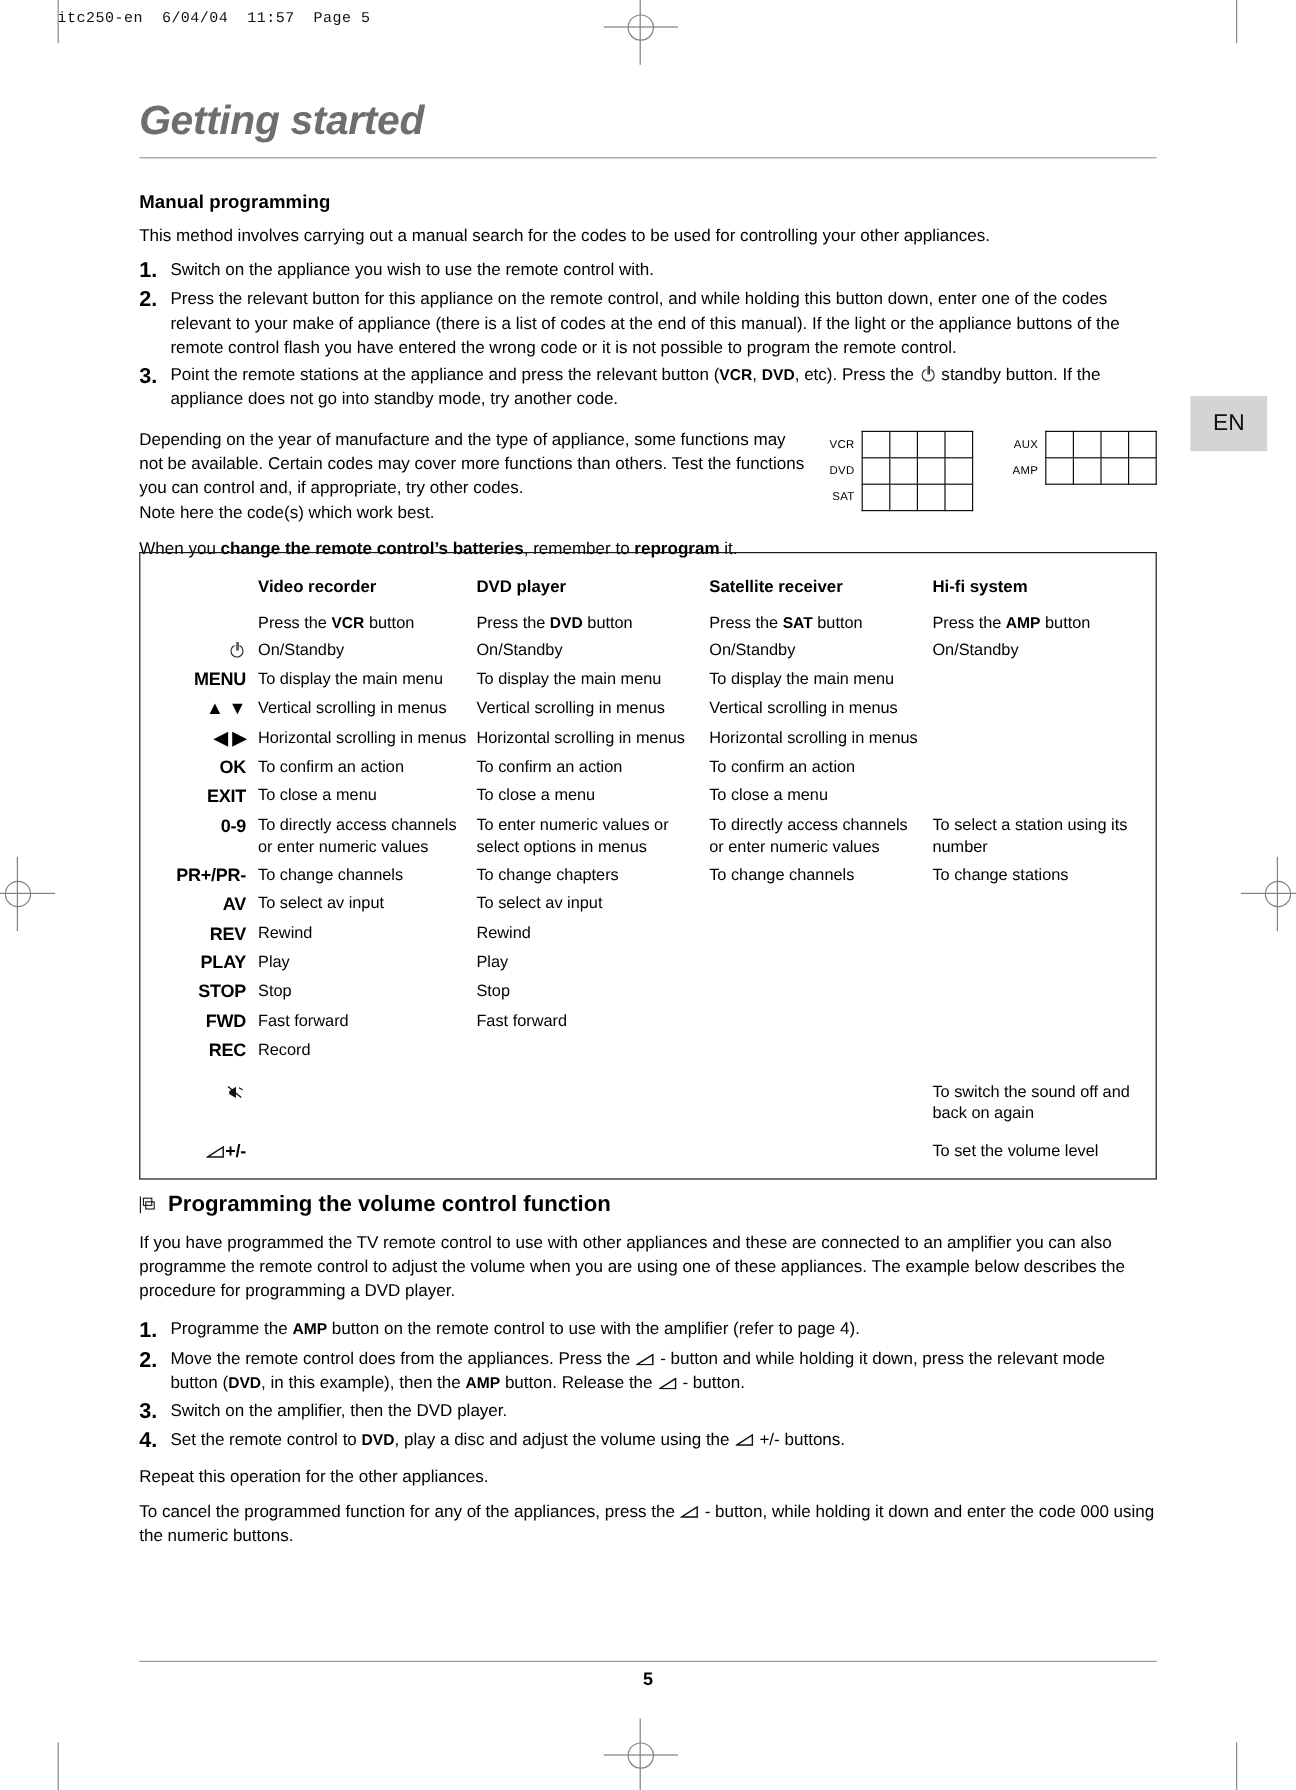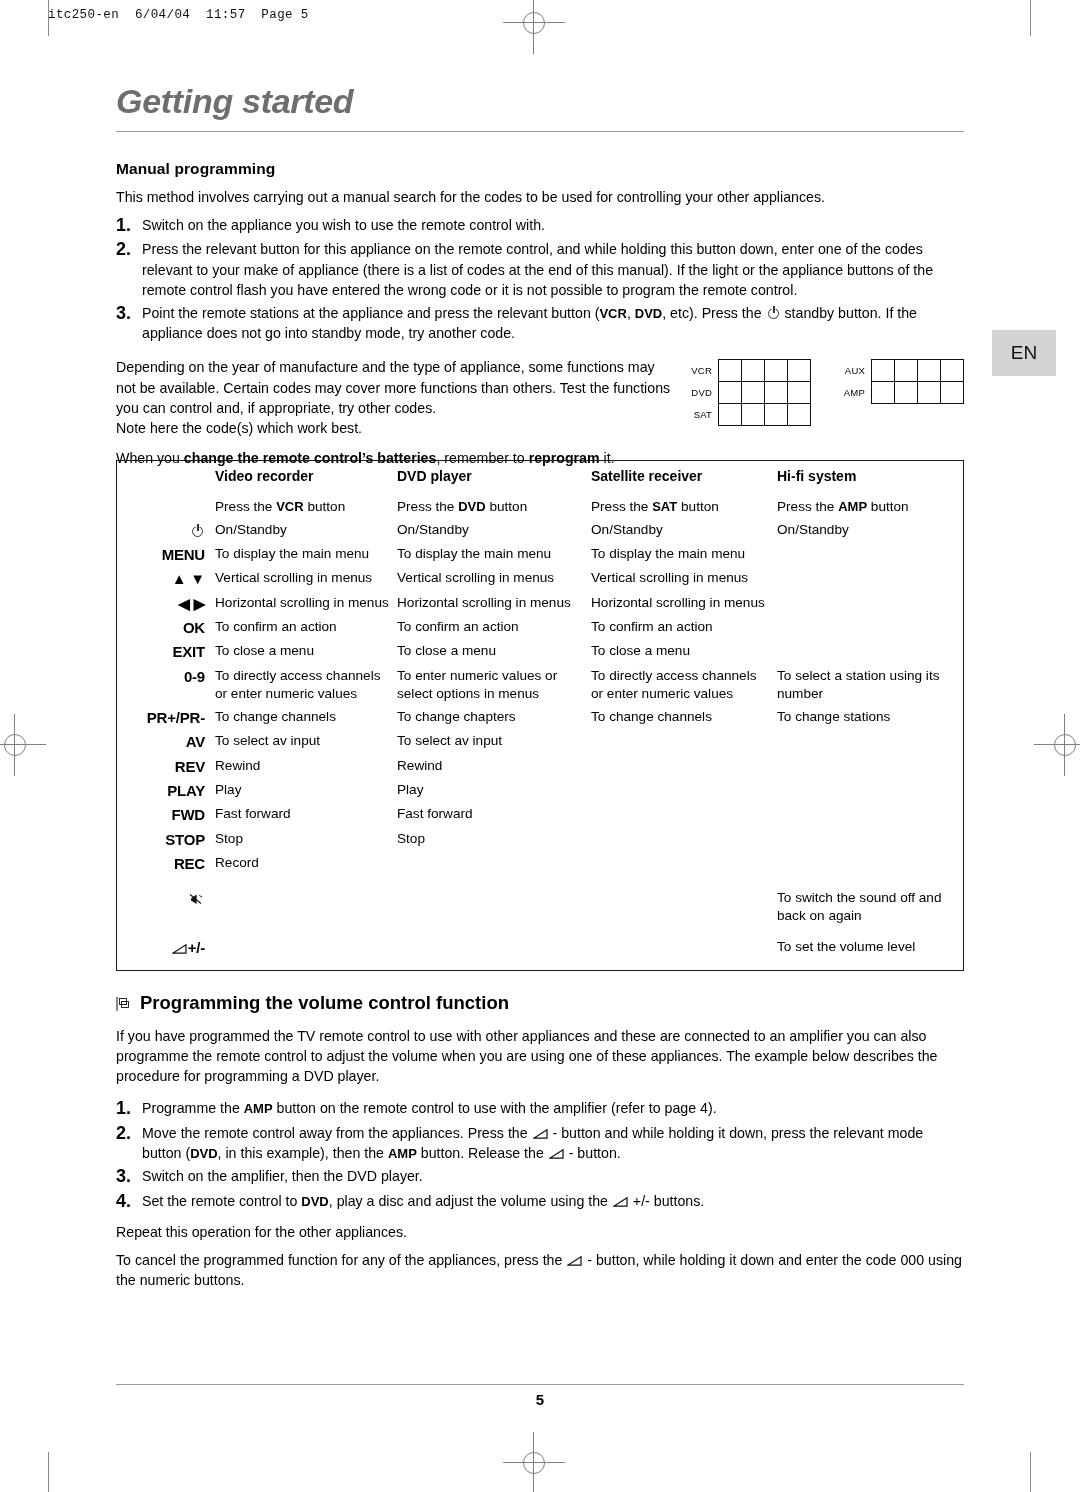--- a/index.html
+++ b/index.html
@@ -215,21 +215,21 @@
     height: 22px;
     border: 1.4px solid #111;
   }
 
   
   .fn-table-wrap {
     position: absolute;
     left: 116px; top: 460px;
     width: 848px;
     border: 1.3px solid #1a1a1a;
-    padding: 6px 0 12px 0;
+    padding: 18px 0 12px 0;
   }
   table.fn {
     width: 100%;
     border-collapse: collapse;
     table-layout: fixed;
   }
   table.fn col.c0 { width: 98px; }
   table.fn col.c1 { width: 182px; }
   table.fn col.c2 { width: 194px; }
   table.fn col.c3 { width: 186px; }
@@ -533,31 +533,31 @@
 
         <tr class="row">
           <td class="key">PLAY</td>
           <td>Play</td>
           <td>Play</td>
           <td></td>
           <td></td>
         </tr>
 
         <tr class="row">
+          <td class="key">STOP</td>
+          <td>Stop</td>
+          <td>Stop</td>
+          <td></td>
+          <td></td>
+        </tr>
+
+        <tr class="row">
           <td class="key">FWD</td>
           <td>Fast forward</td>
           <td>Fast forward</td>
-          <td></td>
-          <td></td>
-        </tr>
-
-        <tr class="row">
-          <td class="key">STOP</td>
-          <td>Stop</td>
-          <td>Stop</td>
           <td></td>
           <td></td>
         </tr>
 
 
         <tr class="row">
           <td class="key">REC</td>
           <td>Record</td>
           <td></td>
           <td></td>
@@ -614,21 +614,21 @@
 
     <div class="steps">
 
       <div class="step">
         <div class="num">1.</div>
         <div class="txt"><span>Programme the </span><b class="sm-caps">AMP</b><span> button on the remote control to use with the amplifier (refer to page 4).</span></div>
       </div>
 
       <div class="step">
         <div class="num">2.</div>
-        <div class="txt"><span>Move the remote control away from the appliances. Press the </span><span class="wedge"><svg viewBox="0 0 15 10" width="15" height="10" aria-hidden="true">
+        <div class="txt"><span>Move the remote control does from the appliances. Press the </span><span class="wedge"><svg viewBox="0 0 15 10" width="15" height="10" aria-hidden="true">
                 <path d="M0.8 9.2 L14 0.8 L14 9.2 Z" fill="none" stroke="#111" stroke-width="1.2"></path>
               </svg></span><span> - button and while holding it down, press the relevant mode button (</span><b class="sm-caps">DVD</b><span>, in this example), then the </span><b class="sm-caps">AMP</b><span> button. Release the </span><span class="wedge"><svg viewBox="0 0 15 10" width="15" height="10" aria-hidden="true">
                 <path d="M0.8 9.2 L14 0.8 L14 9.2 Z" fill="none" stroke="#111" stroke-width="1.2"></path>
               </svg></span><span> - button.</span></div>
       </div>
 
       <div class="step">
         <div class="num">3.</div>
         <div class="txt">Switch on the amplifier, then the DVD player.</div>
       </div>

